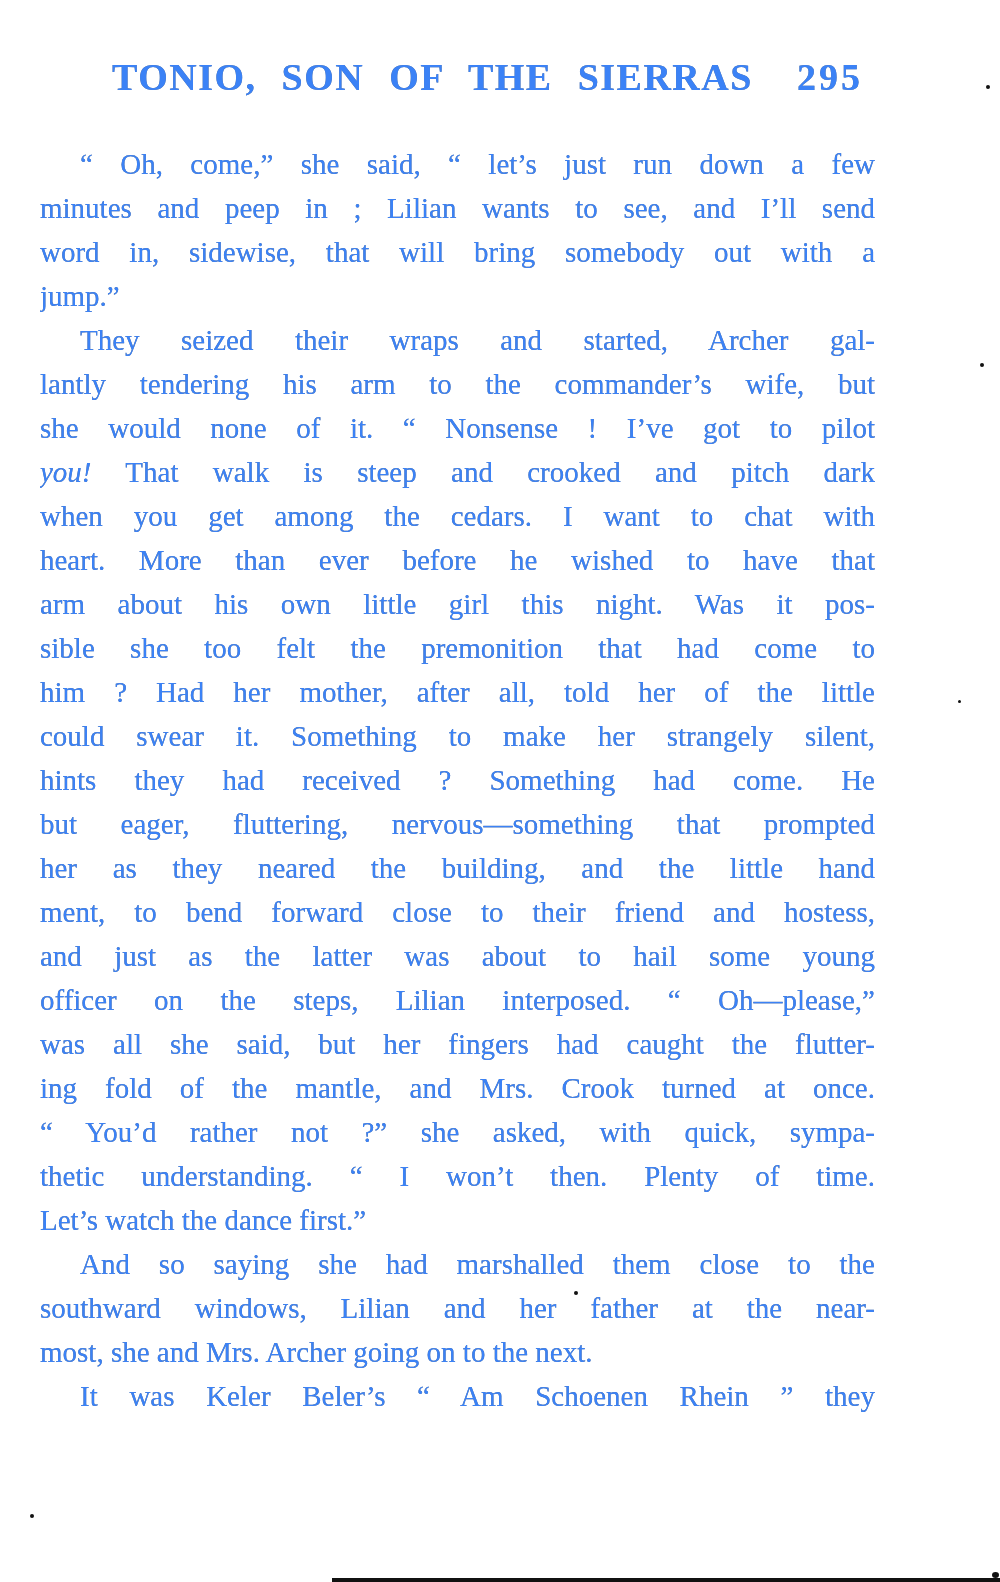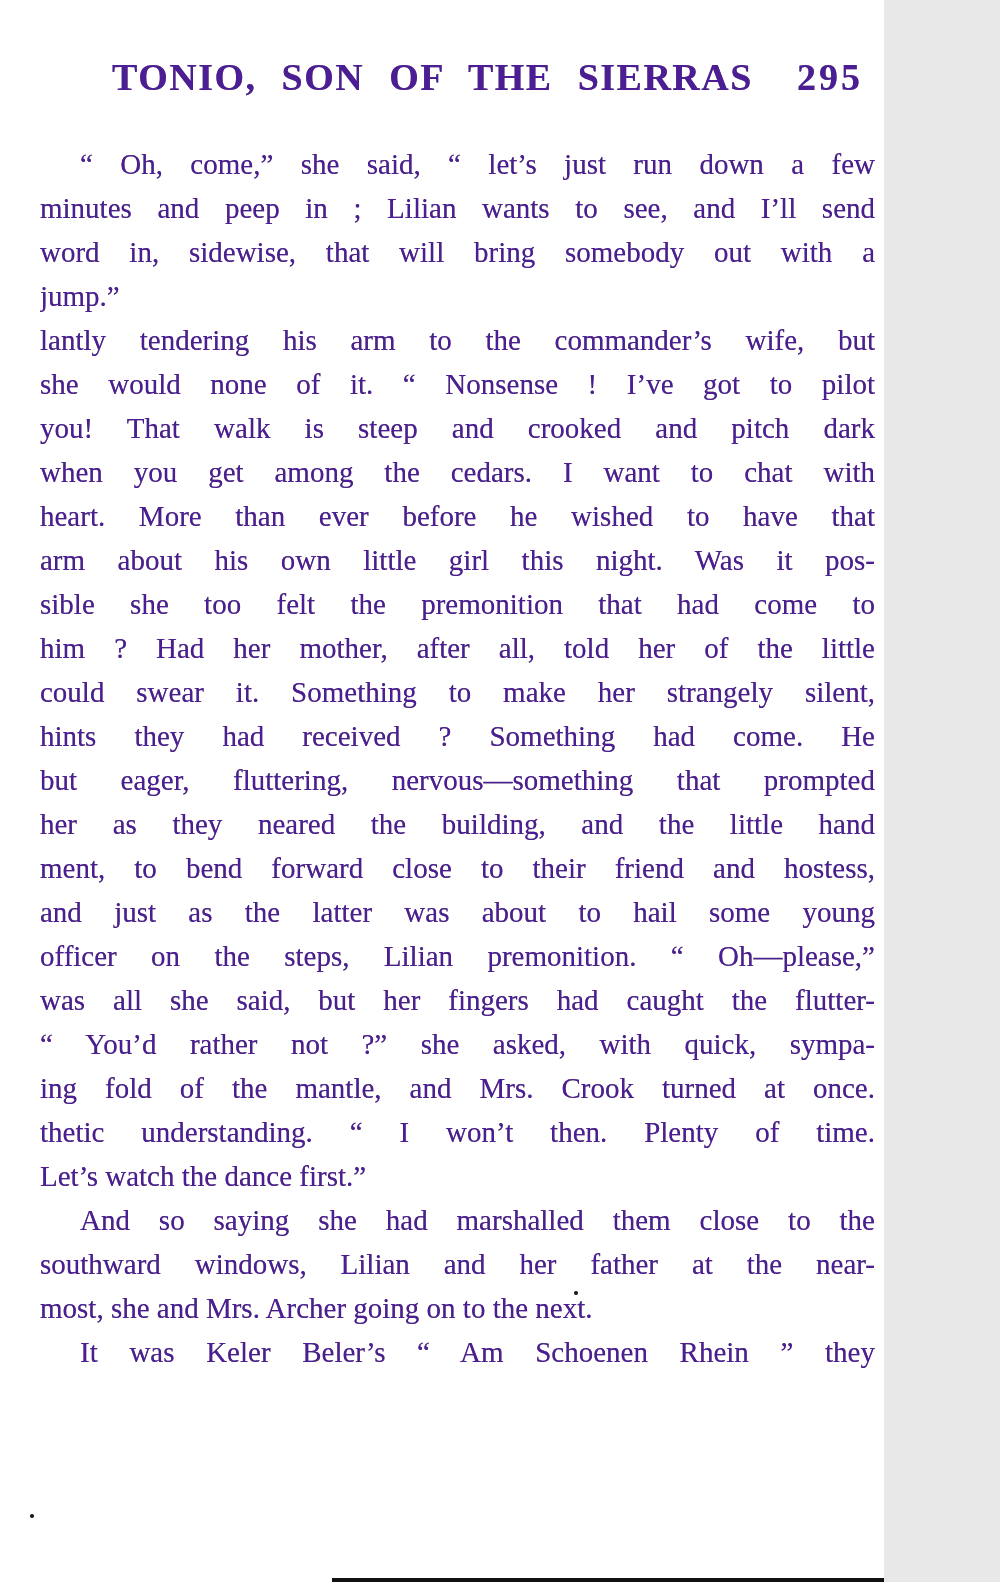--- a/index.html
+++ b/index.html
@@ -1,23 +1,23 @@
 <!DOCTYPE html>
 <html><head>
 <meta charset="utf-8">
 <style>
   html, body { margin: 0; padding: 0; background: #e8e8e8; }
   #page {
     position: relative;
-    width: 884px;
+    width: 1000px;
     height: 1582px;
     background: #ffffff;
     overflow: hidden;
     font-family: "Liberation Serif", "DejaVu Serif", serif;
-    color: #4c1d95;
+    color: #3b82f6;
   }
   
   .header {
     position: absolute;
     top: 56px;
     left: 40px;
     width: 835px;
     text-align: center;
     white-space: nowrap;
     transform: translateX(30px);
@@ -47,21 +47,21 @@
     height: 44px;
     line-height: 44px;
     overflow: hidden;
   }
   .line.j {
     text-align: justify;
     text-align-last: justify;
   }
   .line.last { text-align: left; }
   .line.indent { text-indent: 40px; }
-  .it { }
+  .it { font-style: italic; }
   
   .artifact {
     position: absolute;
     background: #111;
     border-radius: 50%;
   }
   .artifact.bar { border-radius: 0; }
 </style>
 </head>
 <body>
@@ -71,38 +71,39 @@
     <span>TONIO, SON OF THE SIERRAS</span><span class="num">295</span>
   </div>
   <div class="body-col" id="body-col">
       <div class="paragraph">
         <div class="line j indent">“ Oh, come,” she said, “ let’s just run down a few</div>
         <div class="line j">minutes and peep in ; Lilian wants to see, and I’ll send</div>
         <div class="line j">word in, sidewise, that will bring somebody out with a</div>
         <div class="line last">jump.”</div>
       </div>
       <div class="paragraph">
+        <div class="line j indent">They seized their wraps and started, Archer gal-</div>
         <div class="line j">lantly tendering his arm to the commander’s wife, but</div>
         <div class="line j">she would none of it.  “ Nonsense !  I’ve got to pilot</div>
         <div class="line j"><span class="it">you!</span><span>  That walk is steep and crooked and pitch dark</span></div>
         <div class="line j">when you get among the cedars.  I want to chat with</div>
         <div class="line j">heart.  More than ever before he wished to have that</div>
         <div class="line j">arm about his own little girl this night.  Was it pos-</div>
         <div class="line j">sible she too felt the premonition that had come to</div>
         <div class="line j">him ?  Had her mother, after all, told her of the little</div>
         <div class="line j">could swear it.  Something to make her strangely silent,</div>
         <div class="line j">hints they had received ?  Something had come.  He</div>
         <div class="line j">but eager, fluttering, nervous—something that prompted</div>
         <div class="line j">her as they neared the building, and the little hand</div>
         <div class="line j">ment, to bend forward close to their friend and hostess,</div>
         <div class="line j">and just as the latter was about to hail some young</div>
-        <div class="line j">officer on the steps, Lilian premonition.  “ Oh—please,”</div>
+        <div class="line j">officer on the steps, Lilian interposed.  “ Oh—please,”</div>
         <div class="line j">was all she said, but her fingers had caught the flutter-</div>
+        <div class="line j">ing fold of the mantle, and Mrs. Crook turned at once.</div>
         <div class="line j">“ You’d rather not ?” she asked, with quick, sympa-</div>
-        <div class="line j">ing fold of the mantle, and Mrs. Crook turned at once.</div>
         <div class="line j">thetic understanding.  “ I won’t then.  Plenty of time.</div>
         <div class="line last">Let’s watch the dance first.”</div>
       </div>
       <div class="paragraph">
         <div class="line j indent">And so saying she had marshalled them close to the</div>
         <div class="line j">southward windows, Lilian and her father at the near-</div>
         <div class="line last">most, she and Mrs. Archer going on to the next.</div>
       </div>
       <div class="paragraph">
         <div class="line j indent">It was Keler Beler’s “ Am Schoenen Rhein ” they</div>

